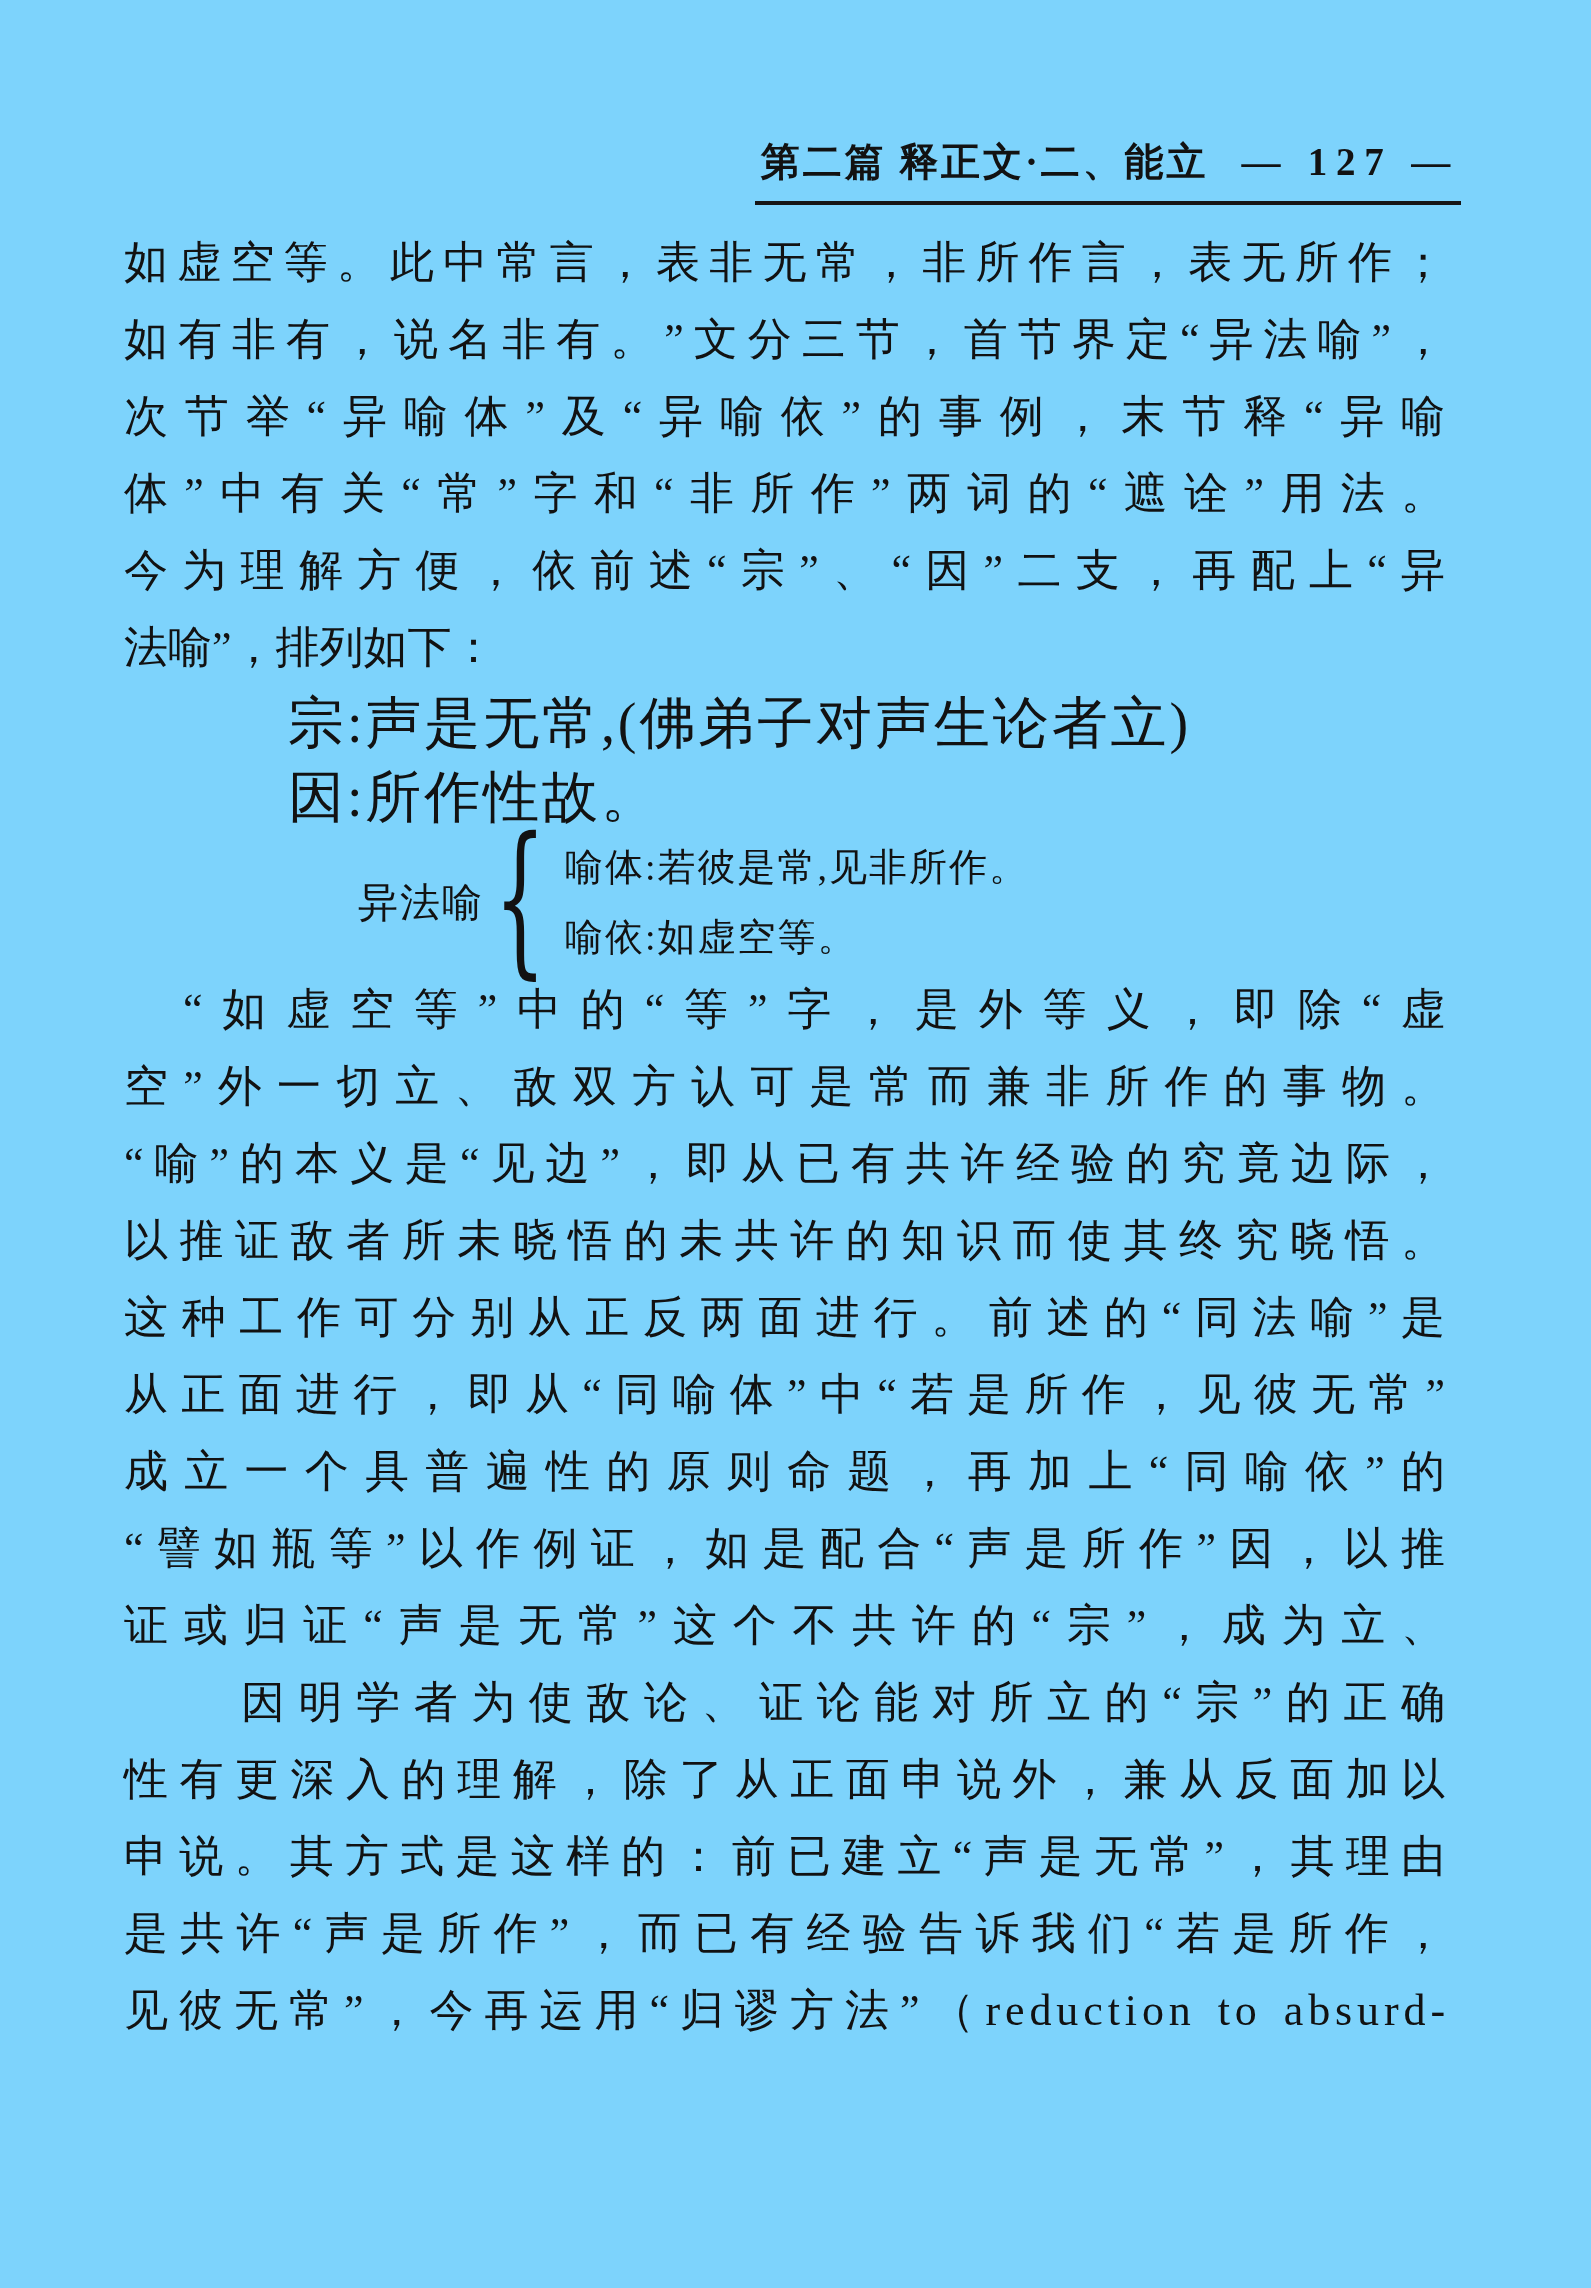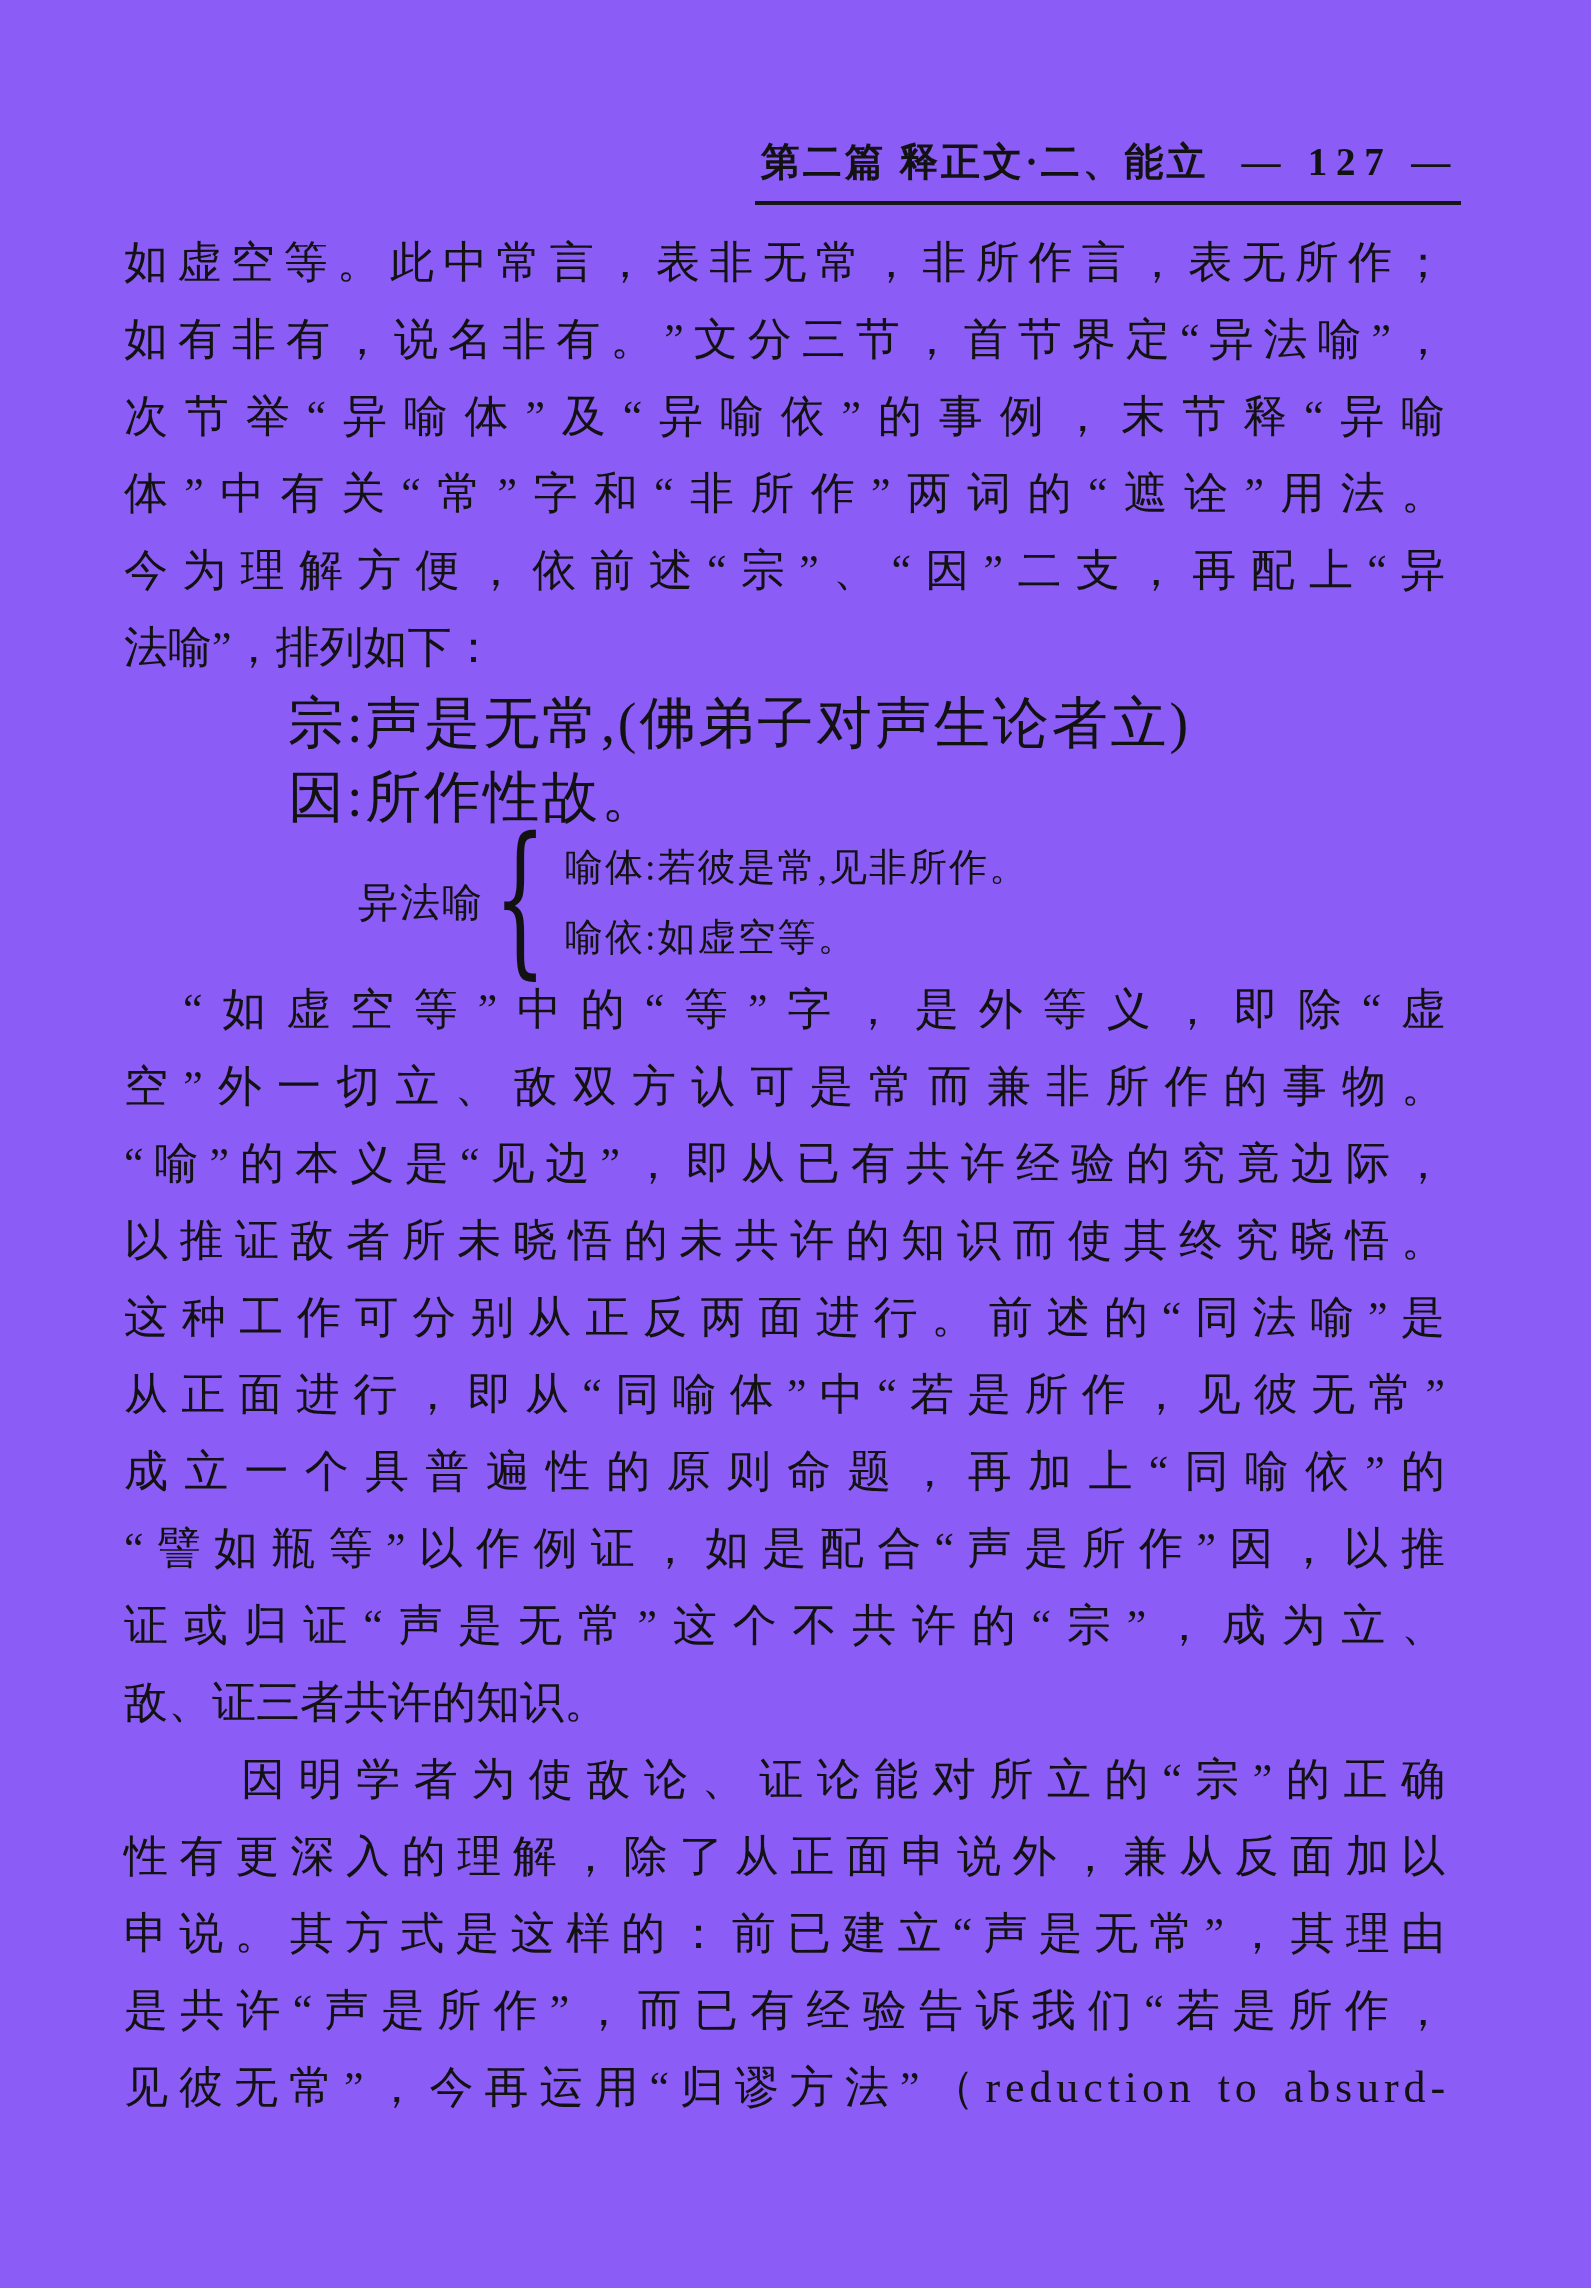--- a/index.html
+++ b/index.html
@@ -4,21 +4,21 @@
 <style>
   html, body {
     margin: 0;
     padding: 0;
     background: #ffffff;
   }
   .page {
     position: relative;
     width: 1592px;
     height: 2289px;
-    background: #8b5cf6;
+    background: #7dd3fc;
     overflow: hidden;
     color: #121212;
     font-family: "Liberation Serif", "DejaVu Serif", serif;
   }
   
   .header {
     position: absolute;
     top: 135px;
     right: 131px;
     white-space: nowrap;
@@ -130,21 +130,20 @@
     <div>
       <div class="line fill ind1">“如虚空等”中的“等”字，是外等义，即除“虚</div>
       <div class="line fill">空”外一切立、敌双方认可是常而兼非所作的事物。</div>
       <div class="line fill">“喻”的本义是“见边”，即从已有共许经验的究竟边际，</div>
       <div class="line fill">以推证敌者所未晓悟的未共许的知识而使其终究晓悟。</div>
       <div class="line fill">这种工作可分别从正反两面进行。前述的“同法喻”是</div>
       <div class="line fill">从正面进行，即从“同喻体”中“若是所作，见彼无常”</div>
       <div class="line fill">成立一个具普遍性的原则命题，再加上“同喻依”的</div>
       <div class="line fill">“譬如瓶等”以作例证，如是配合“声是所作”因，以推</div>
       <div class="line fill">证或归证“声是无常”这个不共许的“宗”，成为立、</div>
-      <div class="line">敌、证三者共许的知识。</div>
     </div>
 
     <div>
       <div class="line fill ind2">因明学者为使敌论、证论能对所立的“宗”的正确</div>
       <div class="line fill">性有更深入的理解，除了从正面申说外，兼从反面加以</div>
       <div class="line fill">申说。其方式是这样的：前已建立“声是无常”，其理由</div>
       <div class="line fill">是共许“声是所作”，而已有经验告诉我们“若是所作，</div>
       <div class="line fill">见彼无常”，今再运用“归谬方法”（reduction to absurd-</div>
     </div>
 

